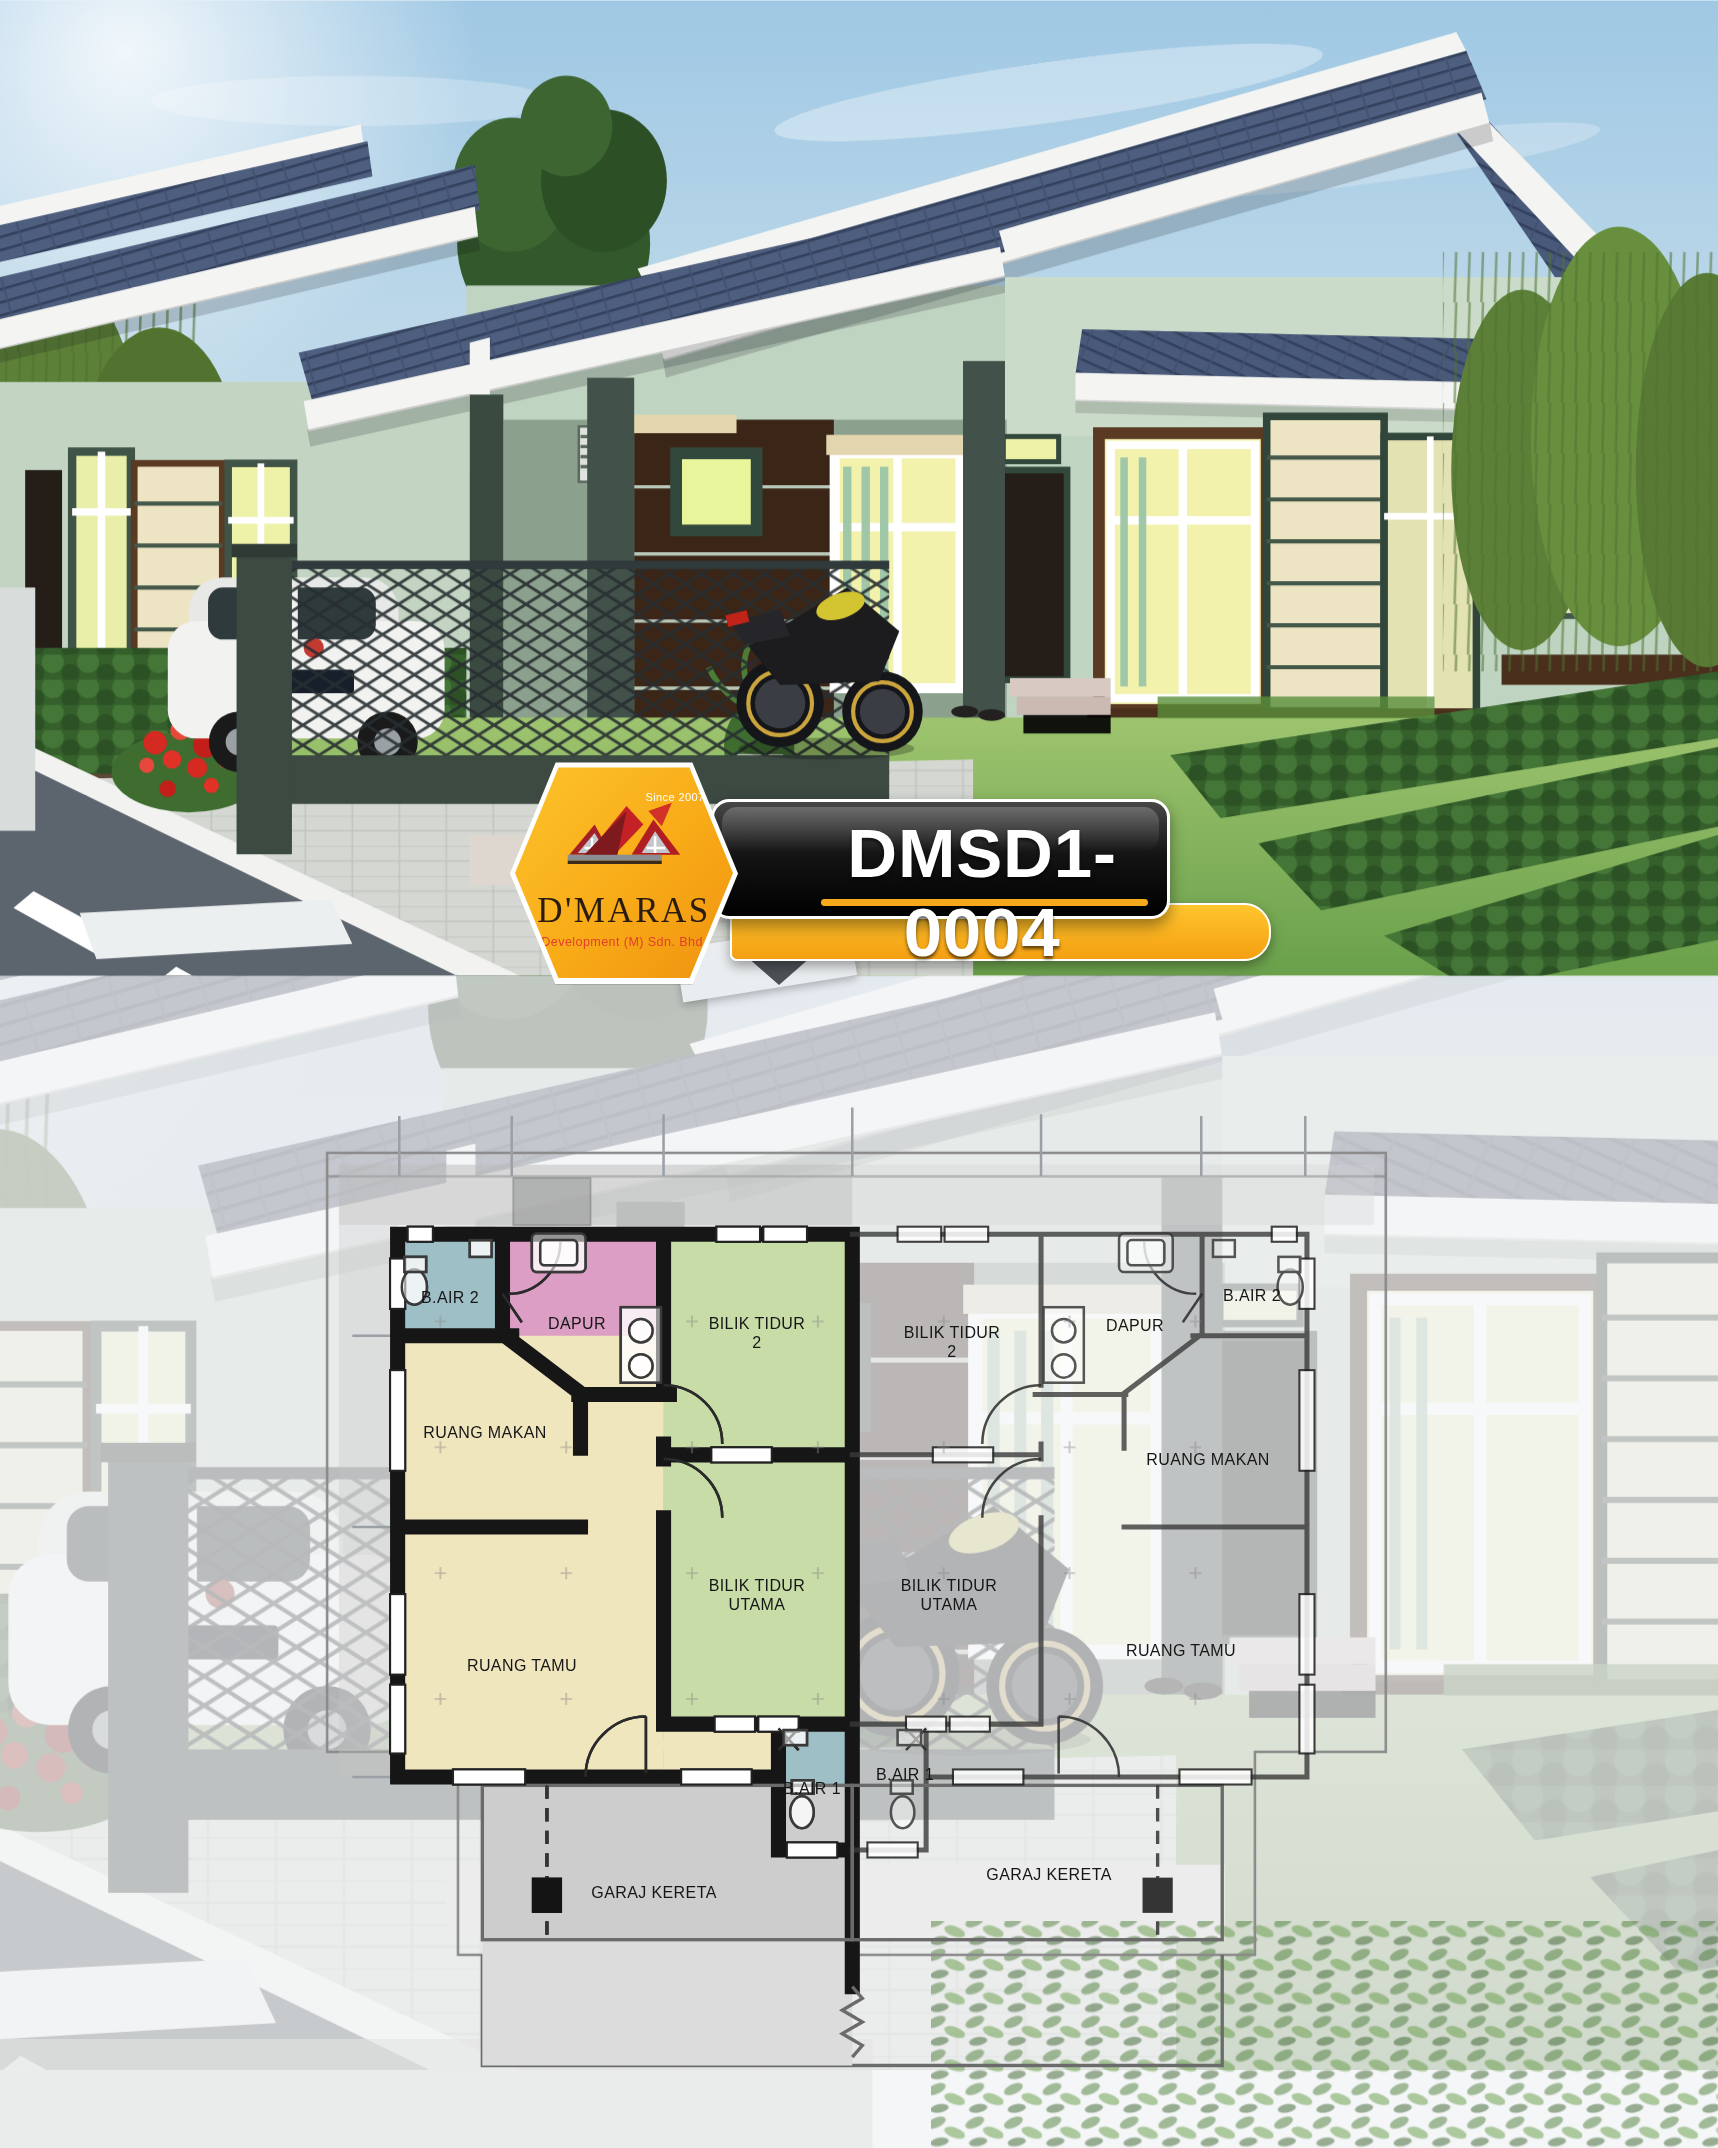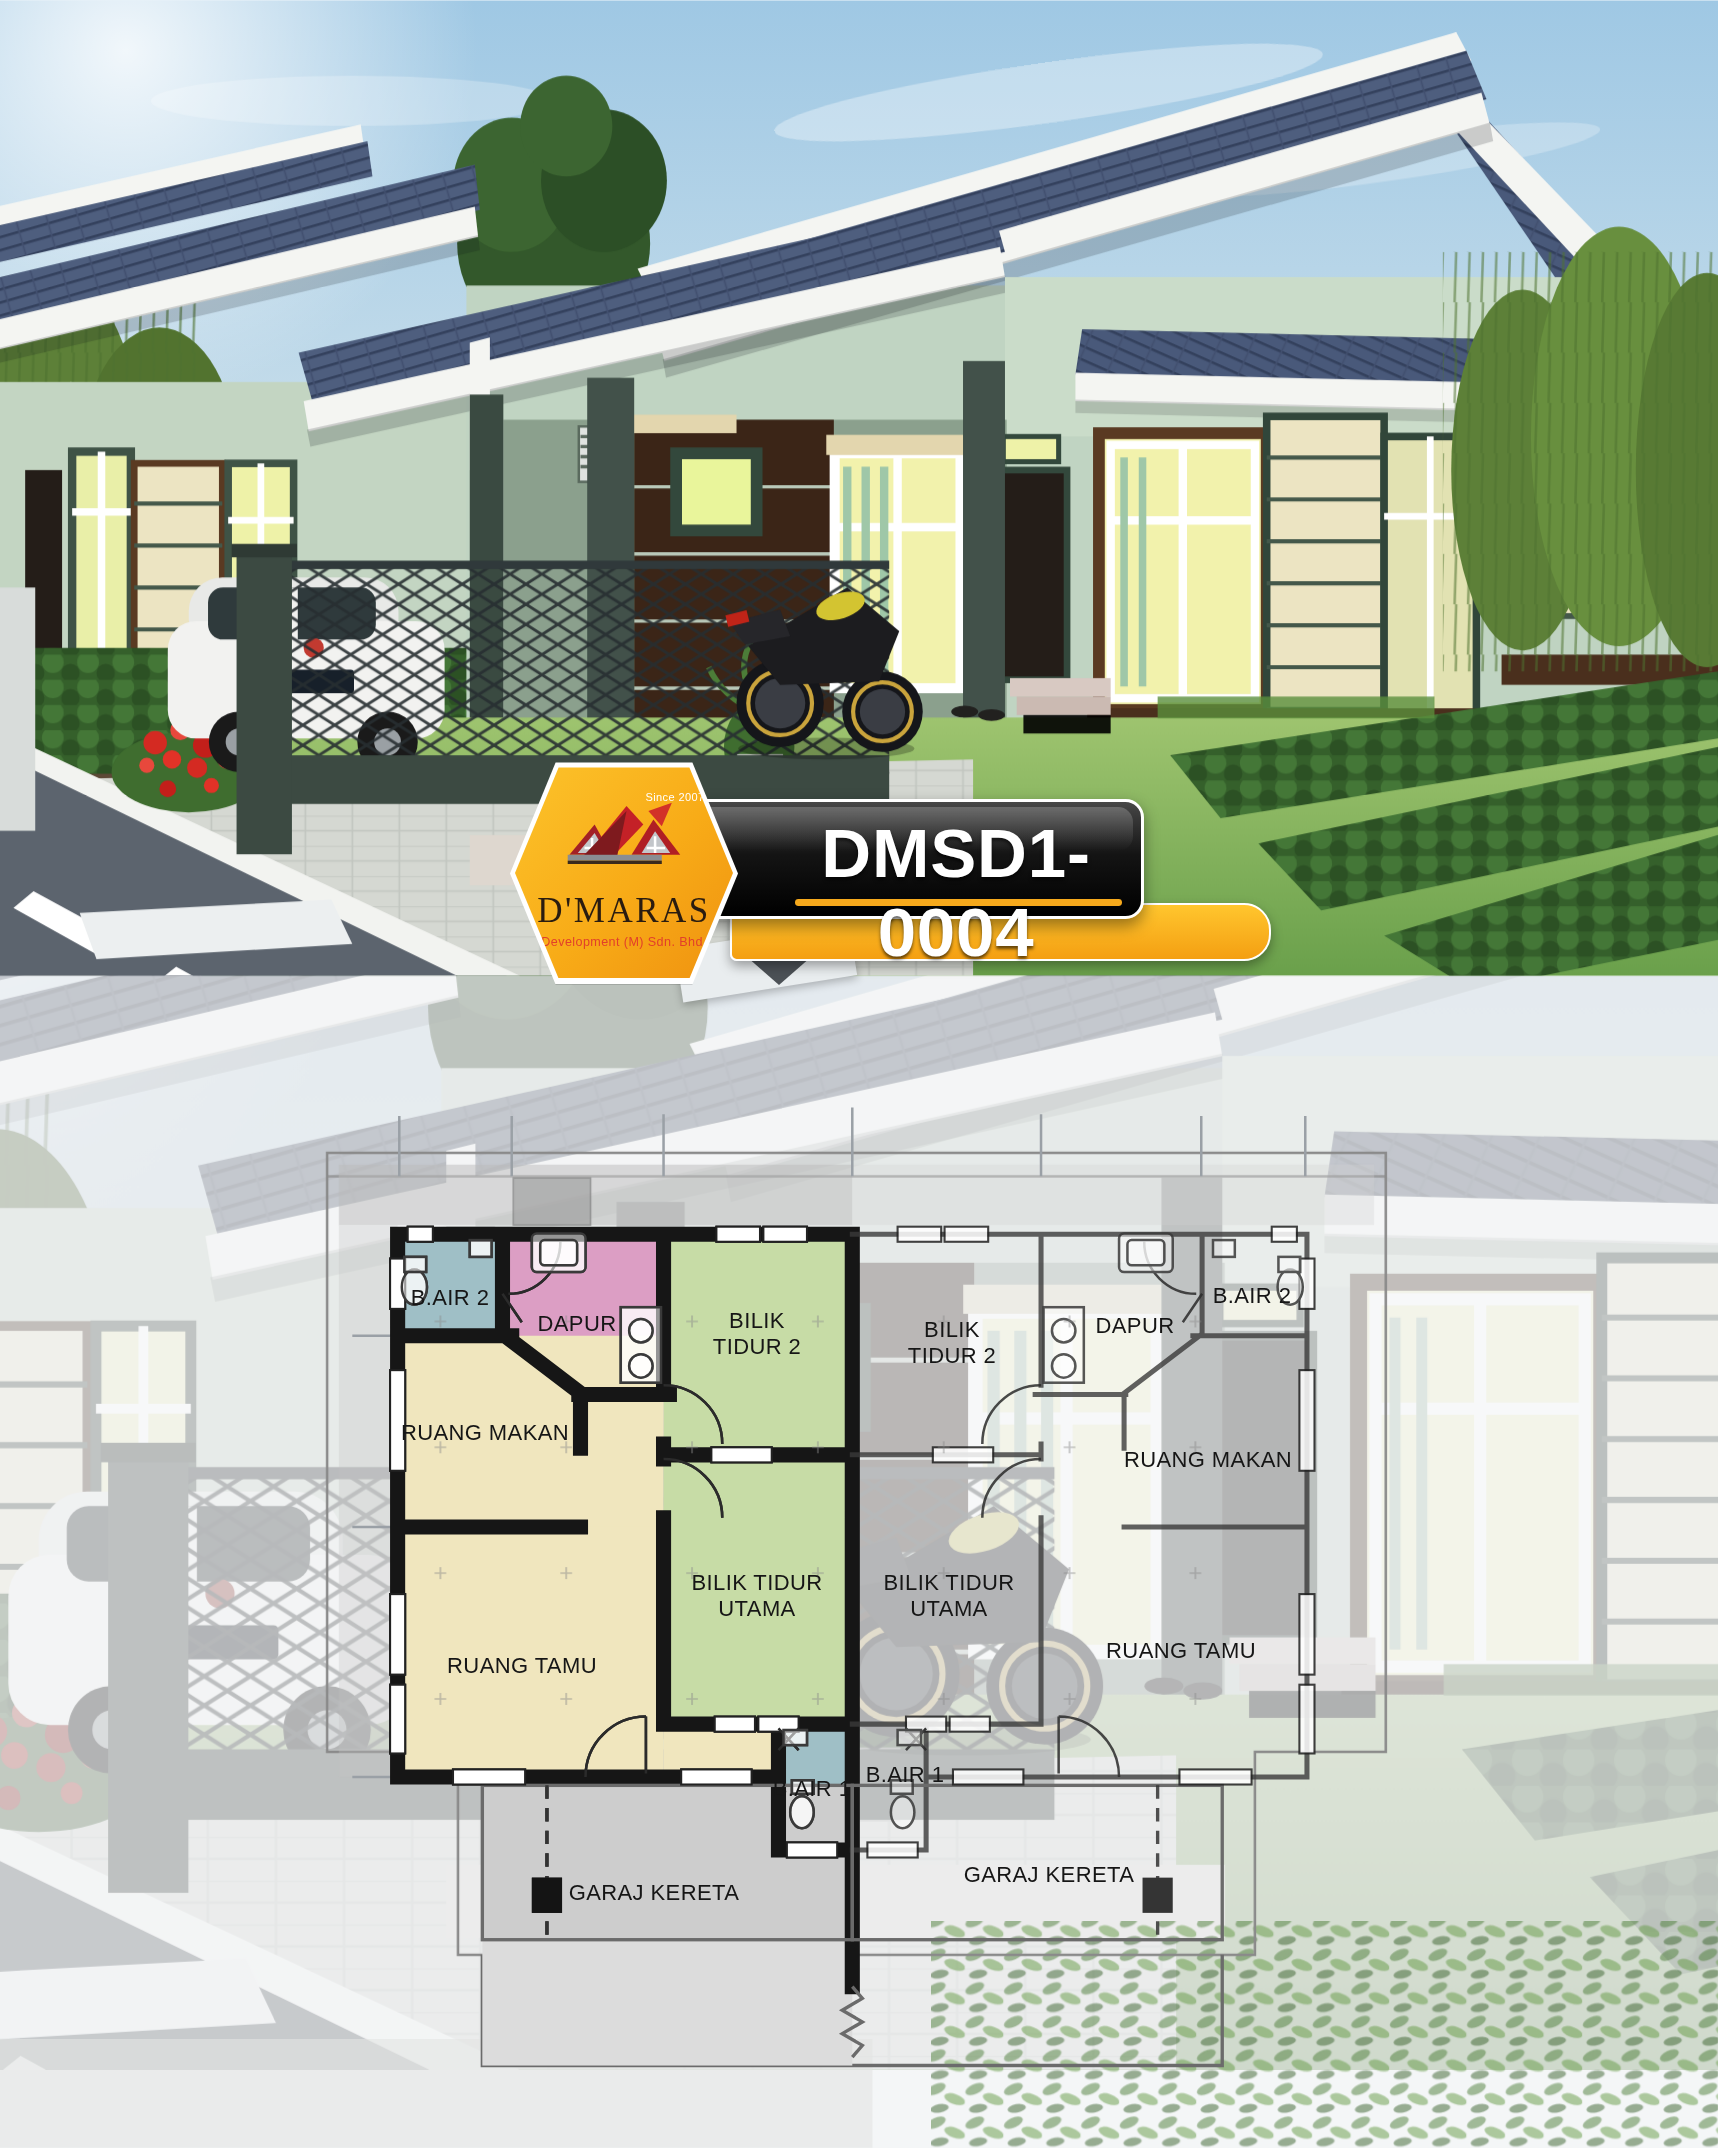--- a/index.html
+++ b/index.html
@@ -10,33 +10,33 @@
   .walls{stroke:#161616;stroke-width:18;fill:none;stroke-linecap:square;}
   .rwalls{stroke:#3a3a3a;stroke-width:6;fill:none;stroke-linecap:square;opacity:.8;}
   .thinw{stroke:#6b6b6b;stroke-width:4;fill:none;}
   .doors{stroke:#2b2b2b;stroke-width:3;fill:none;}
   .fix{stroke:#3a3a3a;stroke-width:3;fill:rgba(255,255,255,.55);}
   .wing{fill:#fff;stroke:#222;stroke-width:2.5;}
   .outline{stroke:#8a8a8a;stroke-width:3;fill:none;}
   .dash{stroke:#333;stroke-width:4;fill:none;stroke-dasharray:16 11;}
   .ticks{stroke:#9aa0a6;stroke-width:3;}
   
-  .plan-label{position:absolute;transform:translate(-50%,-50%);font-size:22px;line-height:1.18;
+  .plan-label{position:absolute;transform:translate(-50%,-50%);font-size:16px;line-height:1.18;
       color:#161616;text-align:center;letter-spacing:0.4px;white-space:nowrap;}
   .plan-label.wrap{white-space:normal;}
   
   .badge{position:absolute;left:495px;top:759px;width:822px;height:260px;z-index:30;}
   .ribbon{position:absolute;left:235px;top:144px;width:537px;height:54px;
       background:linear-gradient(180deg,#ffc62e,#f49f12);border:2.5px solid #fff;
       border-radius:6.7px 27px 27px 6.7px;box-shadow:0 5px 11.7px rgba(0,0,0,.35);}
   .fold-dark{position:absolute;left:252px;top:198px;width:0;height:0;
       border-left:32px solid transparent;border-right:32px solid transparent;border-top:28.5px solid #4c5156;}
   .fold-light{position:absolute;left:183px;top:176px;width:176px;height:54px;background:#e9edef;
       transform:rotate(-9deg);box-shadow:0 3.4px 8.4px rgba(0,0,0,.25);}
-  .banner{position:absolute;left:190px;top:40px;width:453px;height:114px;
+  .banner{position:absolute;left:216px;top:40px;width:453px;height:114px;
       background:linear-gradient(180deg,#474747 0%,#141414 46%,#000 100%);
       border:3.4px solid #fff;border-radius:18.5px;box-shadow:0 6.7px 15px rgba(0,0,0,.4);}
   .banner:before{content:"";position:absolute;left:8.4px;right:8.4px;top:5px;height:44px;
       background:linear-gradient(180deg,rgba(255,255,255,.22),rgba(255,255,255,0));border-radius:15px;}
   .code{position:absolute;left:92px;top:11.7px;width:352px;text-align:center;color:#fff;
       font-size:69px;font-weight:800;letter-spacing:0.8px;font-family:"Liberation Sans",sans-serif;
       text-shadow:0 2.5px 3.4px rgba(0,0,0,.6);}
   .underline{position:absolute;left:107px;bottom:10px;width:327px;height:6.7px;background:#f6a91c;border-radius:3.4px;}
   .hex-outer{position:absolute;left:15px;top:3.4px;width:228px;height:222px;background:#fff;
       clip-path:polygon(0 50%,20% 0,80% 0,100% 50%,80% 100%,20% 100%);

